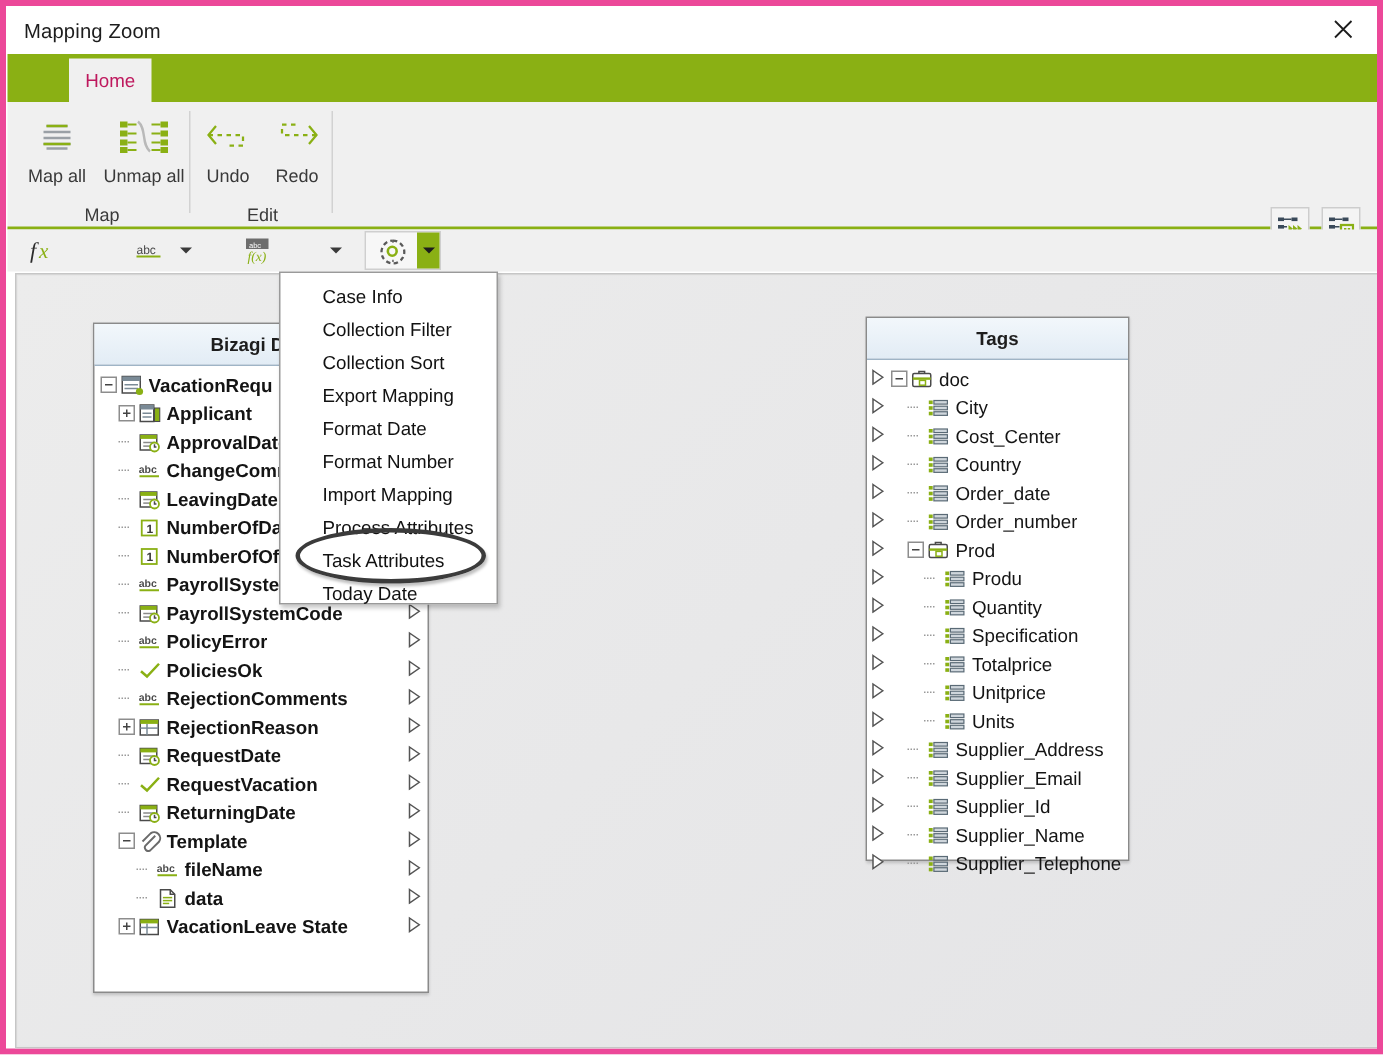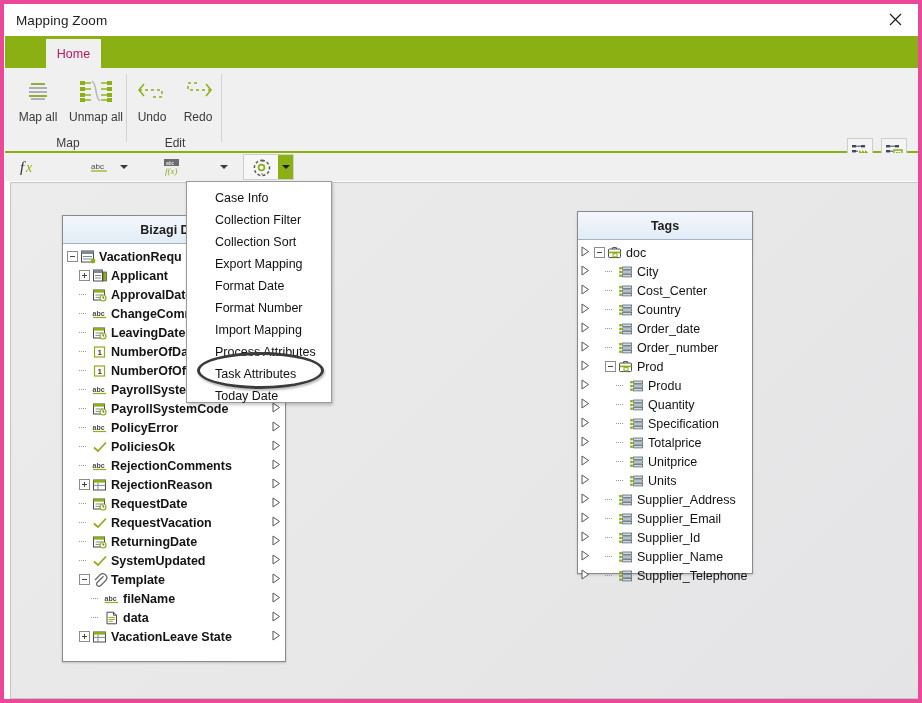--- a/index.html
+++ b/index.html
@@ -640,33 +640,20 @@
                 <path d="M11 8.2 V10 H12.3" stroke="#4a4a4a" stroke-width="1" fill="none"></path>
               </svg>
             </span>
             <span class="tlabel">ReturningDate</span>
             <span class="arrow-out"><svg width="9" height="11" viewBox="0 0 9 11">
                 <path d="M1 1 L7.5 5.5 L1 10 Z" fill="#ffffff" stroke="#555" stroke-width="1"></path>
               </svg></span>
           </div>
           <div class="trow">
             <span class="tspacer" style="width:16px"></span>
-            <span class="tline"></span>
-            <span class="ticon">
-              <svg width="16" height="14" viewBox="0 0 16 14">
-                <path d="M2 7.5 L6 11 L14 2.5" stroke="#8ab014" stroke-width="1.7" fill="none"></path>
-              </svg>
-            </span>
-            <span class="tlabel">SystemUpdated</span>
-            <span class="arrow-out"><svg width="9" height="11" viewBox="0 0 9 11">
-                <path d="M1 1 L7.5 5.5 L1 10 Z" fill="#ffffff" stroke="#555" stroke-width="1"></path>
-              </svg></span>
-          </div>
-          <div class="trow">
-            <span class="tspacer" style="width:16px"></span>
             <span class="tbox"></span>
             <span class="ticon">
               <svg width="16" height="14" viewBox="0 0 16 14">
                 <path d="M11.5 3.2 L5 9.7 a2.3 2.3 0 0 0 3.2 3.2 L14 7.2 a4 4 0 0 0 -5.6 -5.6 L3 7" stroke="#6a6a6a" stroke-width="1.3" fill="none"></path>
               </svg>
             </span>
             <span class="tlabel">Template</span>
             <span class="arrow-out"><svg width="9" height="11" viewBox="0 0 9 11">
                 <path d="M1 1 L7.5 5.5 L1 10 Z" fill="#ffffff" stroke="#555" stroke-width="1"></path>
               </svg></span>

